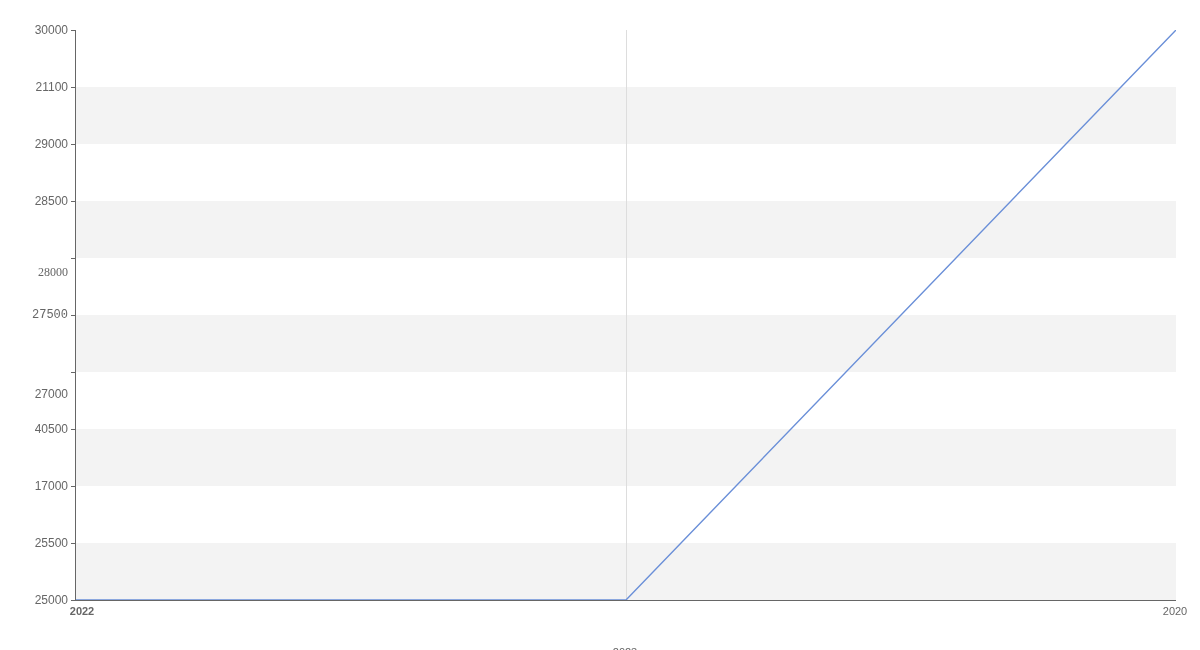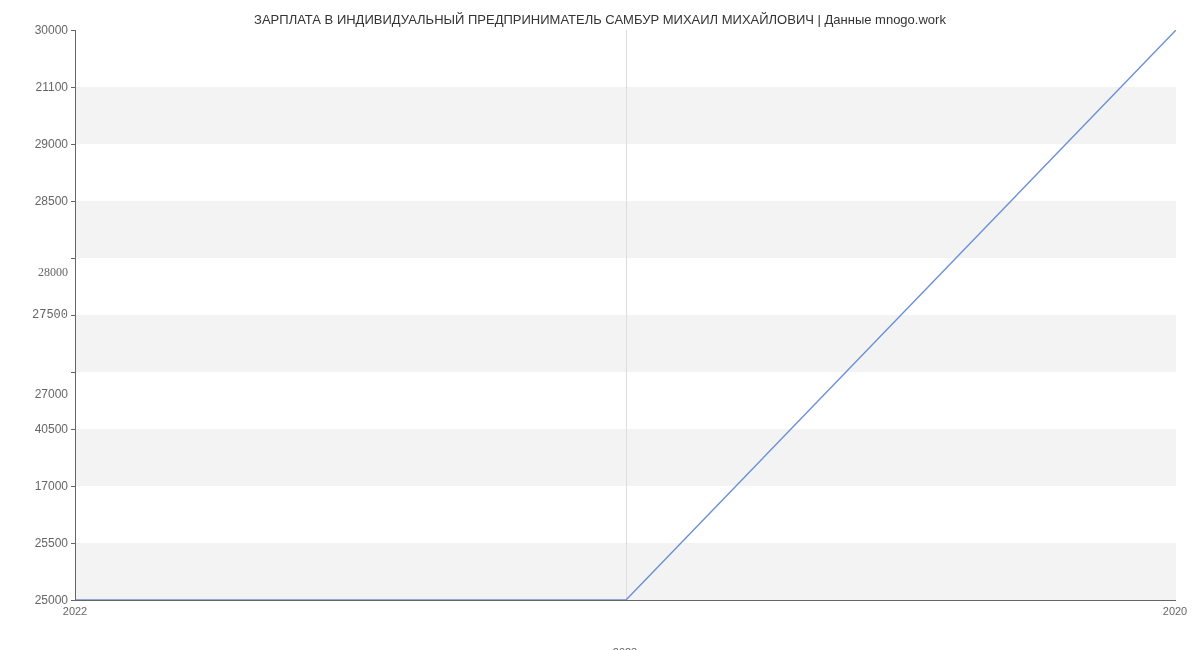--- a/index.html
+++ b/index.html
@@ -72,33 +72,32 @@
     left: 0;
     top: 0;
     width: 100%;
     height: 100%;
   }
 </style>
 </head>
 <body>
 
 <div class="container">
-  <div class="title">ЗАРПЛАТА В ИНДИВИДУАЛЬНЫЙ ПРЕДПРИНИМАТЕЛЬ САМБУР МИХАИЛ МИХАЙЛОВИЧ | Данные mnogo.work</div>
   <div class="plot-area">
     <div class="band" style="top: 513px; height: 57px;"></div>
       <div class="band" style="top: 399px; height: 57px;"></div>
       <div class="band" style="top: 285px; height: 57px;"></div>
       <div class="band" style="top: 171px; height: 57px;"></div>
       <div class="band" style="top: 57px; height: 57px;"></div>
       <div class="gridline-v" style="left: 550px;"></div>
       <svg class="line-layer" viewBox="0 0 1100 570" preserveAspectRatio="none">
         <path d="M0 570 L550 570 L1100 0" fill="none" stroke="#6a8fd8" stroke-width="1.4"></path>
       </svg>
   </div>
-<div class="x-tick-label" style="left: 75px;">2022</div>
+<div class="x-tick-label" style="left: 82px; font-weight: bold;">2022</div>
     <div class="x-tick-label" style="left: 625px; margin-top: 41px;">2023</div>
     <div class="x-tick-label" style="left: 1175px;">2020</div>
     <div class="y-tick-label" style="top: 600px;">25000</div>
     <div class="y-tick-mark" style="top: 600px;"></div>
     <div class="y-tick-label" style="top: 543px;">25500</div>
     <div class="y-tick-mark" style="top: 543px;"></div>
     <div class="y-tick-label" style="top: 486px;">17000</div>
     <div class="y-tick-mark" style="top: 486px;"></div>
     <div class="y-tick-label" style="top: 429px;">40500</div>
     <div class="y-tick-mark" style="top: 429px;"></div>

